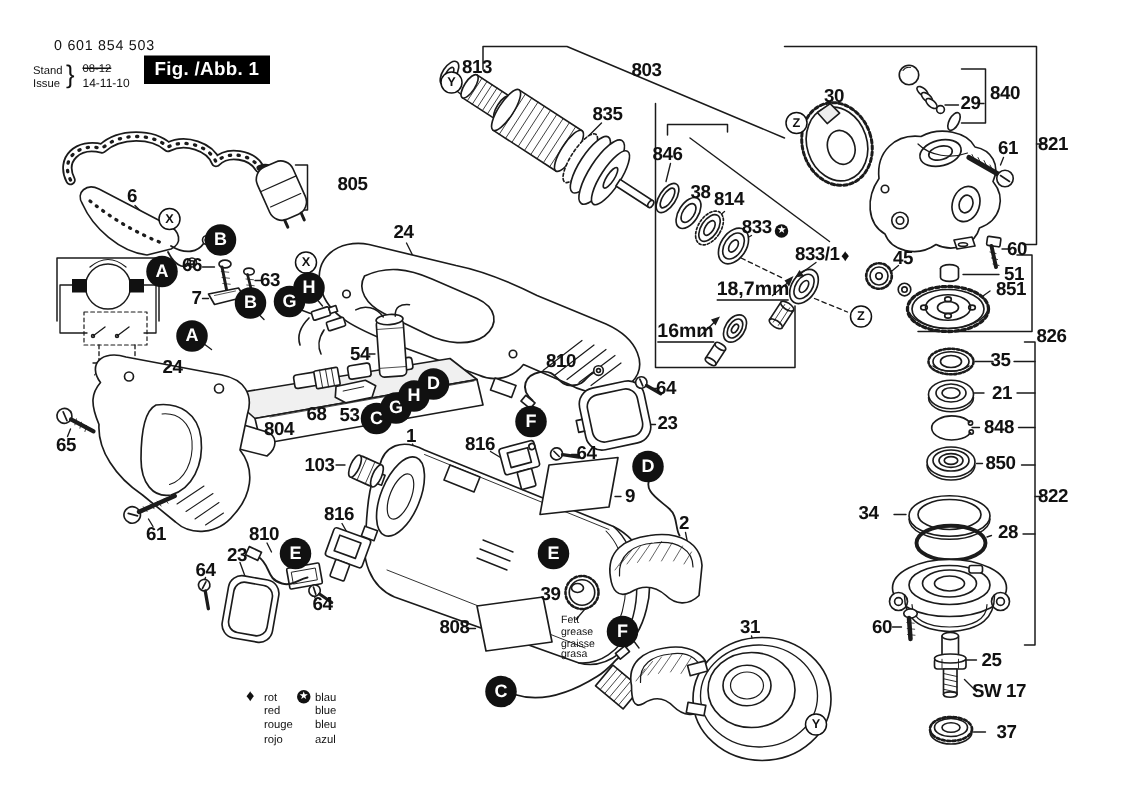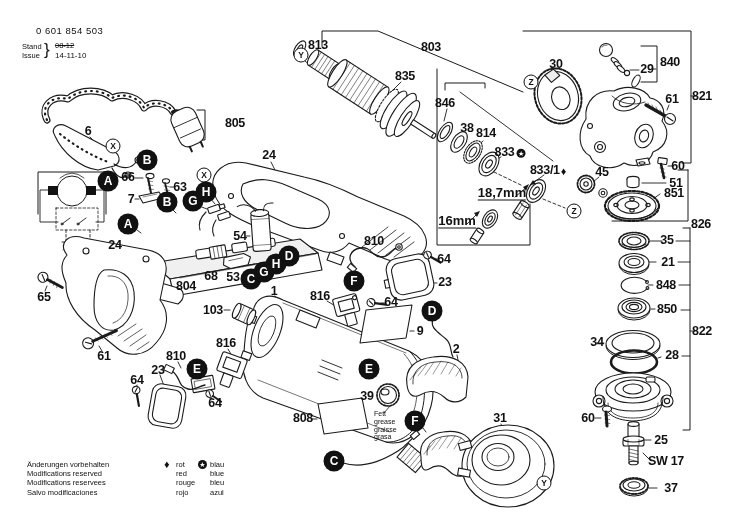--- a/index.html
+++ b/index.html
@@ -42,20 +42,21 @@
   <div class="hdr-partnum">0 601 854 503</div>
   <div class="hdr-standissue">
     <div>Stand</div>
     <div>Issue</div>
   </div>
   <div class="hdr-brace">}</div>
   <div class="hdr-dates">
     <div class="date-old">08-12</div>
     <div class="date-new">14-11-10</div>
   </div>
+  <div class="figbox">Fig. /Abb. 1</div>
 
   <svg id="drawing" width="750" height="530" viewBox="0 0 750 530">
     <g stroke="#1b1b1b" stroke-width="1.1" fill="none" stroke-linecap="round" stroke-linejoin="round">
 
       <g stroke-width="1">
         <path d="M322,46 V31 H378 L523,92"></path>
         <path d="M523,31 H691 V163 h-9"></path>
         <path d="M691,96 h5"></path>
         <path d="M678,170 h10 M688,170 V221 H612"></path>
         <path d="M683,228 h7 M690,228 V430 h-7"></path>
@@ -523,21 +524,21 @@
       <div class="plabel" style="left: 602px; top: 172px;">45</div>
       <div class="plabel" style="left: 678px; top: 166px;">60</div>
       <div class="plabel" style="left: 676px; top: 183px;">51</div>
       <div class="plabel" style="left: 674px; top: 193px;">851</div>
       <div class="plabel" style="left: 701px; top: 224px;">826</div>
       <div class="plabel" style="left: 667px; top: 240px;">35</div>
       <div class="plabel" style="left: 668px; top: 262px;">21</div>
       <div class="plabel" style="left: 666px; top: 285px;">848</div>
       <div class="plabel" style="left: 667px; top: 309px;">850</div>
       <div class="plabel" style="left: 702px; top: 331px;">822</div>
-      <div class="plabel" style="left: 597px; top: 342px;">34</div>
+      <div class="plabel" style="left: 579px; top: 342px;">34</div>
       <div class="plabel" style="left: 672px; top: 355px;">28</div>
       <div class="plabel" style="left: 588px; top: 418px;">60</div>
       <div class="plabel" style="left: 661px; top: 440px;">25</div>
       <div class="plabel" style="left: 666px; top: 461px;">SW 17</div>
       <div class="plabel" style="left: 671px; top: 488px;">37</div>
       <div class="plabel" style="left: 215px; top: 123px; margin-left: 20px;">805</div>
       <div class="plabel" style="left: 88px; top: 131px;">6</div>
       <div class="plabel" style="left: 128px; top: 177px;">66</div>
       <div class="plabel" style="left: 180px; top: 187px;">63</div>
       <div class="plabel" style="left: 131px; top: 199px;">7</div>
@@ -590,26 +591,20 @@
       <div class="refcircle filled" style="left: 276px; top: 264px;">H</div>
     </div>
 
   <div id="grease">
       <div>Fett</div>
       <div>grease</div>
       <div>graisse</div>
       <div>grasa</div>
     </div>
 
-  <div class="legend" id="legend-notes">
-      <div>Änderungen vorbehalten</div>
-      <div>Modifications reserved</div>
-      <div>Modifications reservees</div>
-      <div>Salvo modificaciones</div>
-    </div>
   <div class="legend legend-col" id="legend-red">
     <span class="symrow sym-diamond">♦</span>
     <div class="words">
         <div>rot</div>
         <div>red</div>
         <div>rouge</div>
         <div>rojo</div>
       </div>
   </div>
   <div class="legend legend-col" id="legend-blue">

